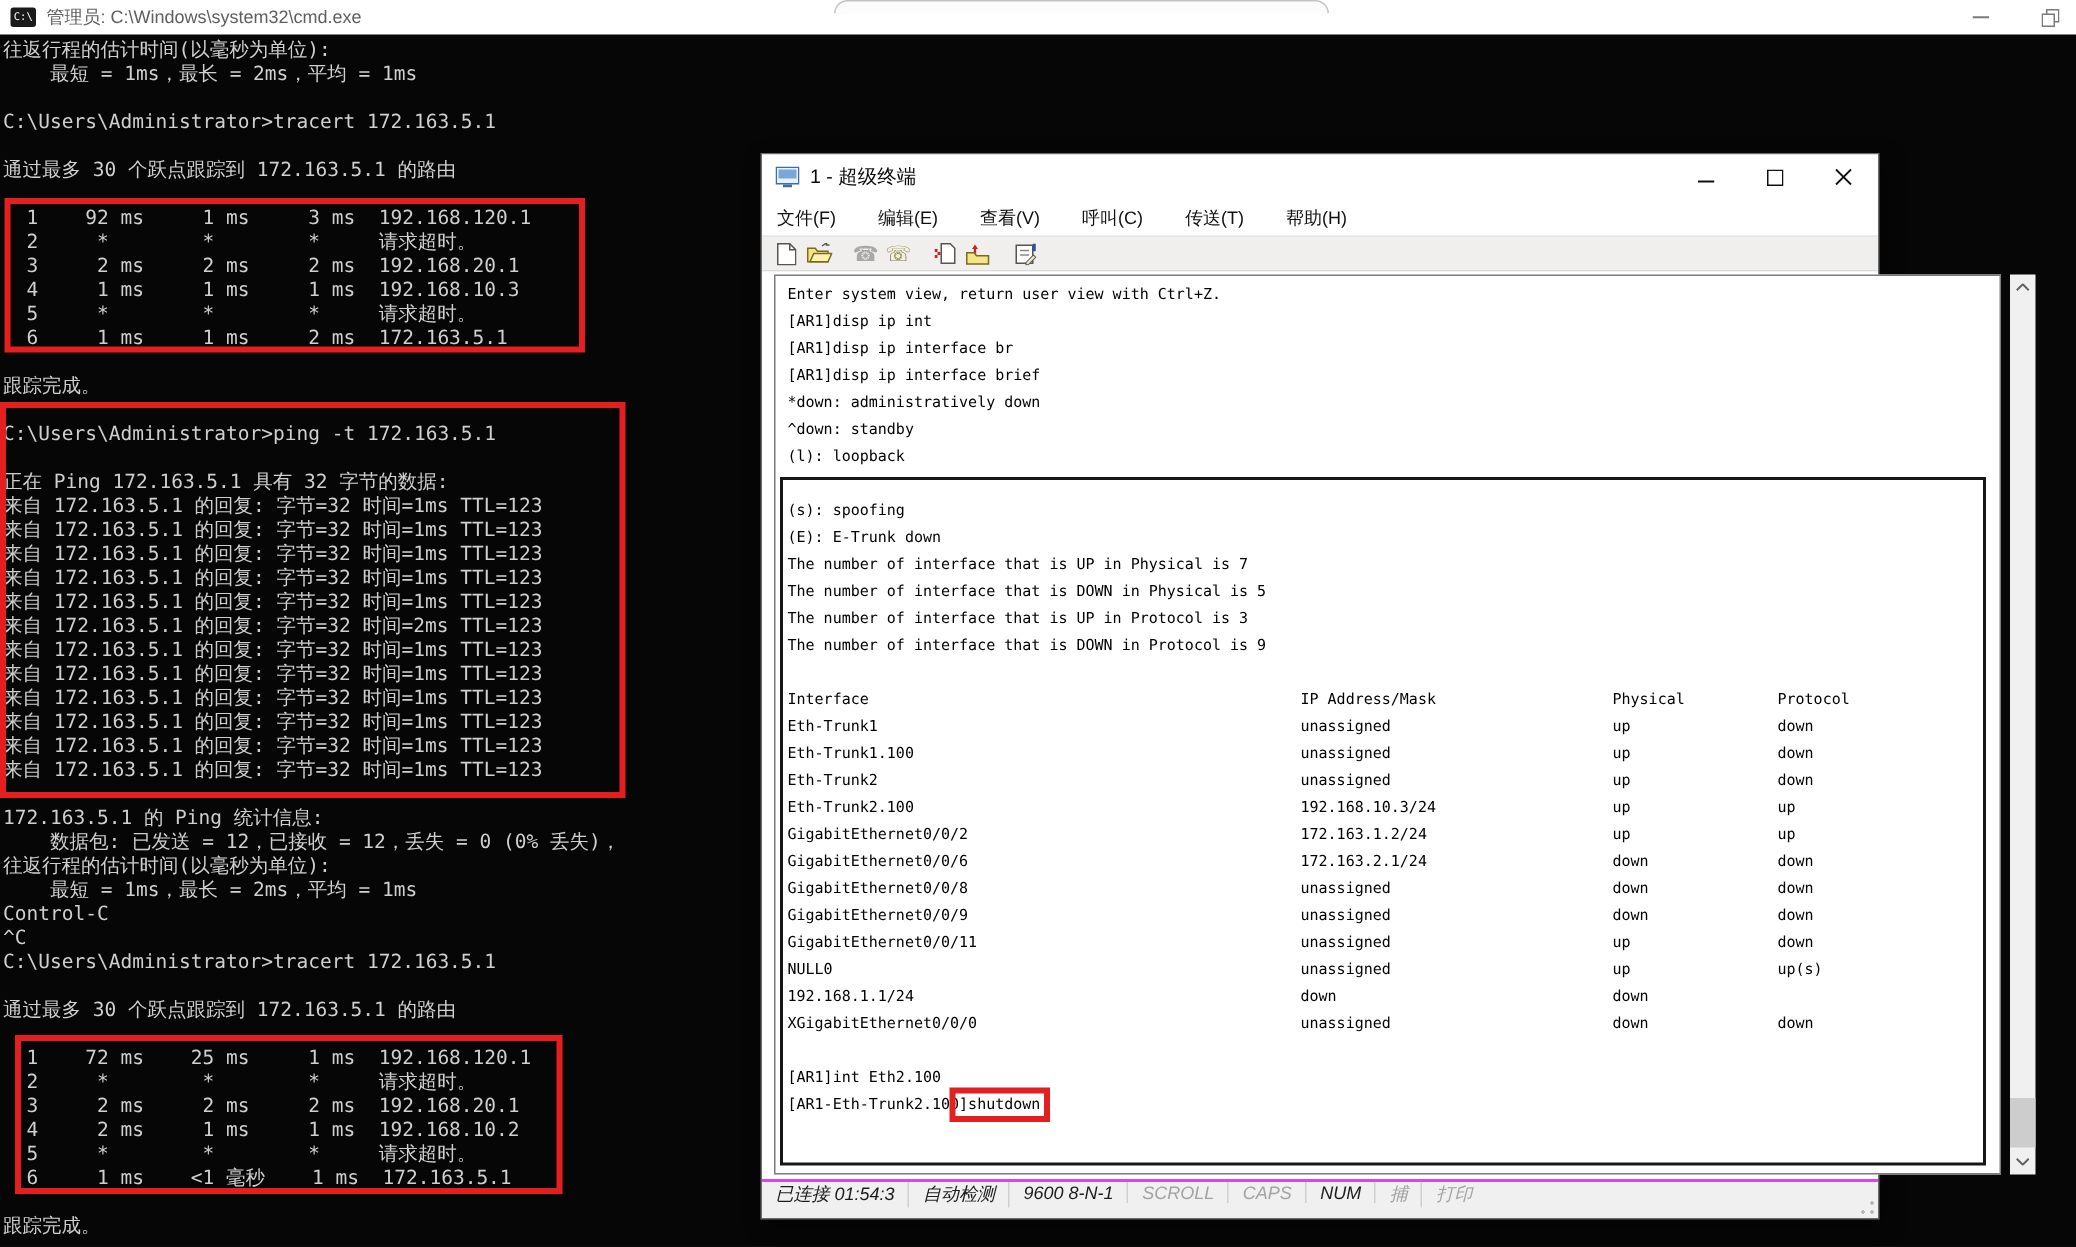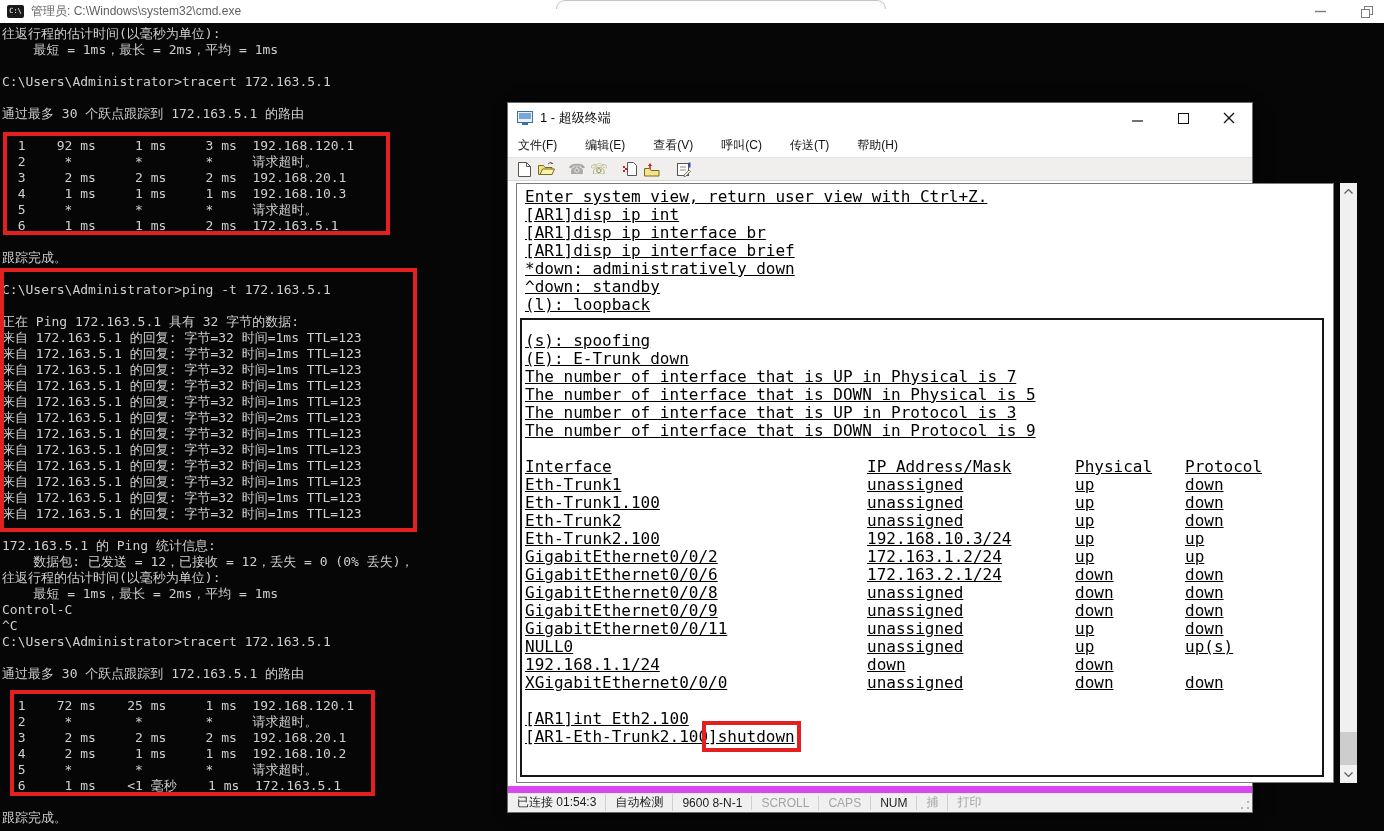--- a/index.html
+++ b/index.html
@@ -43,34 +43,34 @@
 
   .ht-toolbar{height:24px;background:var(--chrome);border-top:1px solid #e4e4e4;border-bottom:1px solid #d8d8d8;
     display:flex;align-items:center;padding-left:5px;}
   .tbtn{width:22px;height:21px;display:flex;align-items:center;justify-content:center;cursor:default;}
   .tbtn.gap{margin-left:9px;}
   .phone{font-size:14px;line-height:14px;}
 
   .ht-view{position:relative;height:605px;background:#fff;}
   .term-box{position:absolute;left:8px;top:2px;width:818px;height:600px;border:1px solid #7b7b7b;background:#fff;}
   .term-content{position:absolute;inset:0;padding:4px 0 0 8px;color:#000;
-    font-family:"DejaVu Sans Mono","Liberation Mono",monospace;font-size:16px;text-decoration:underline;}
+    font-family:"DejaVu Sans Mono","Liberation Mono",monospace;font-size:10px;}
   .tline{height:18px;line-height:18px;white-space:pre;}
   .tspacer{height:18px;}
   .trow{display:grid;grid-template-columns:342px 208px 110px 1fr;height:18px;line-height:18px;white-space:pre;}
   .inner-frame{position:absolute;left:3px;top:134px;width:804px;height:459px;border:2px solid #161616;pointer-events:none;}
   .hl{outline:4px solid var(--red);outline-offset:2px;text-align:right;}
 
   .scrollbar{position:absolute;left:832px;top:2px;width:17px;height:600px;background:#f0f0f0;}
   .sb-arrow{position:absolute;left:0;width:17px;height:17px;display:flex;align-items:center;justify-content:center;}
   .sb-up{top:0;} .sb-down{bottom:0;}
   .sb-thumb{position:absolute;left:0;bottom:18px;width:17px;height:33px;background:#cdcdcd;}
 
-  .ht-statusbar{height:26px;background:#f0f0f0;border-top:7px solid #d946ef;display:flex;align-items:center;
-    font-size:12px;color:#1c1c1c;position:relative;}
+  .ht-statusbar{height:26px;background:#f0f0f0;border-top:2px solid #d946ef;display:flex;align-items:flex-start;
+    font-size:12px;color:#1c1c1c;position:relative;font-style:italic;}
   .seg{display:flex;align-items:center;padding:0 9px;border-right:1px solid #cfcfcf;white-space:nowrap;}
   .seg.dim{color:var(--dim);}
   .grip{position:absolute;right:2px;bottom:2px;width:10px;height:10px;
     background:
       radial-gradient(circle at 8px 2px,#b5b5b5 1px,transparent 1.4px),
       radial-gradient(circle at 8px 8px,#b5b5b5 1px,transparent 1.4px),
       radial-gradient(circle at 2px 8px,#b5b5b5 1px,transparent 1.4px);}
 </style>
 </head>
 <body>

